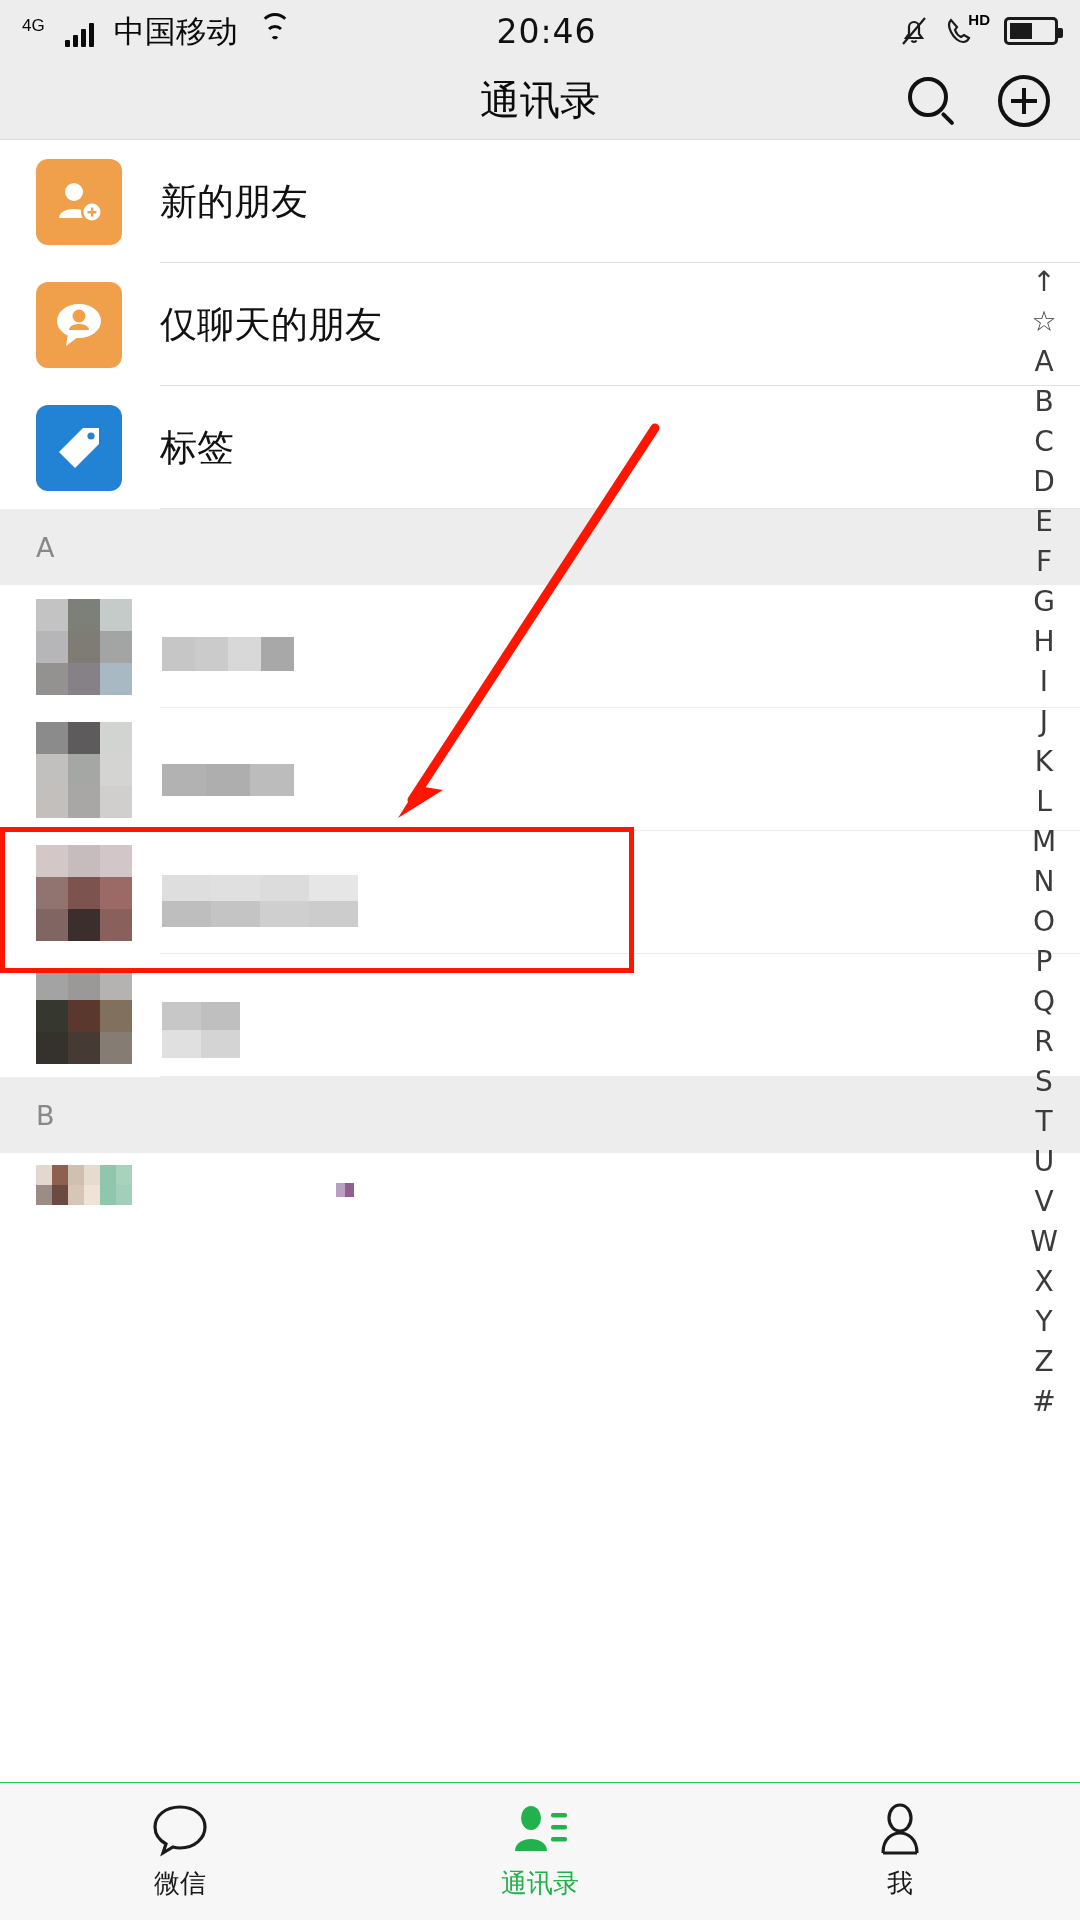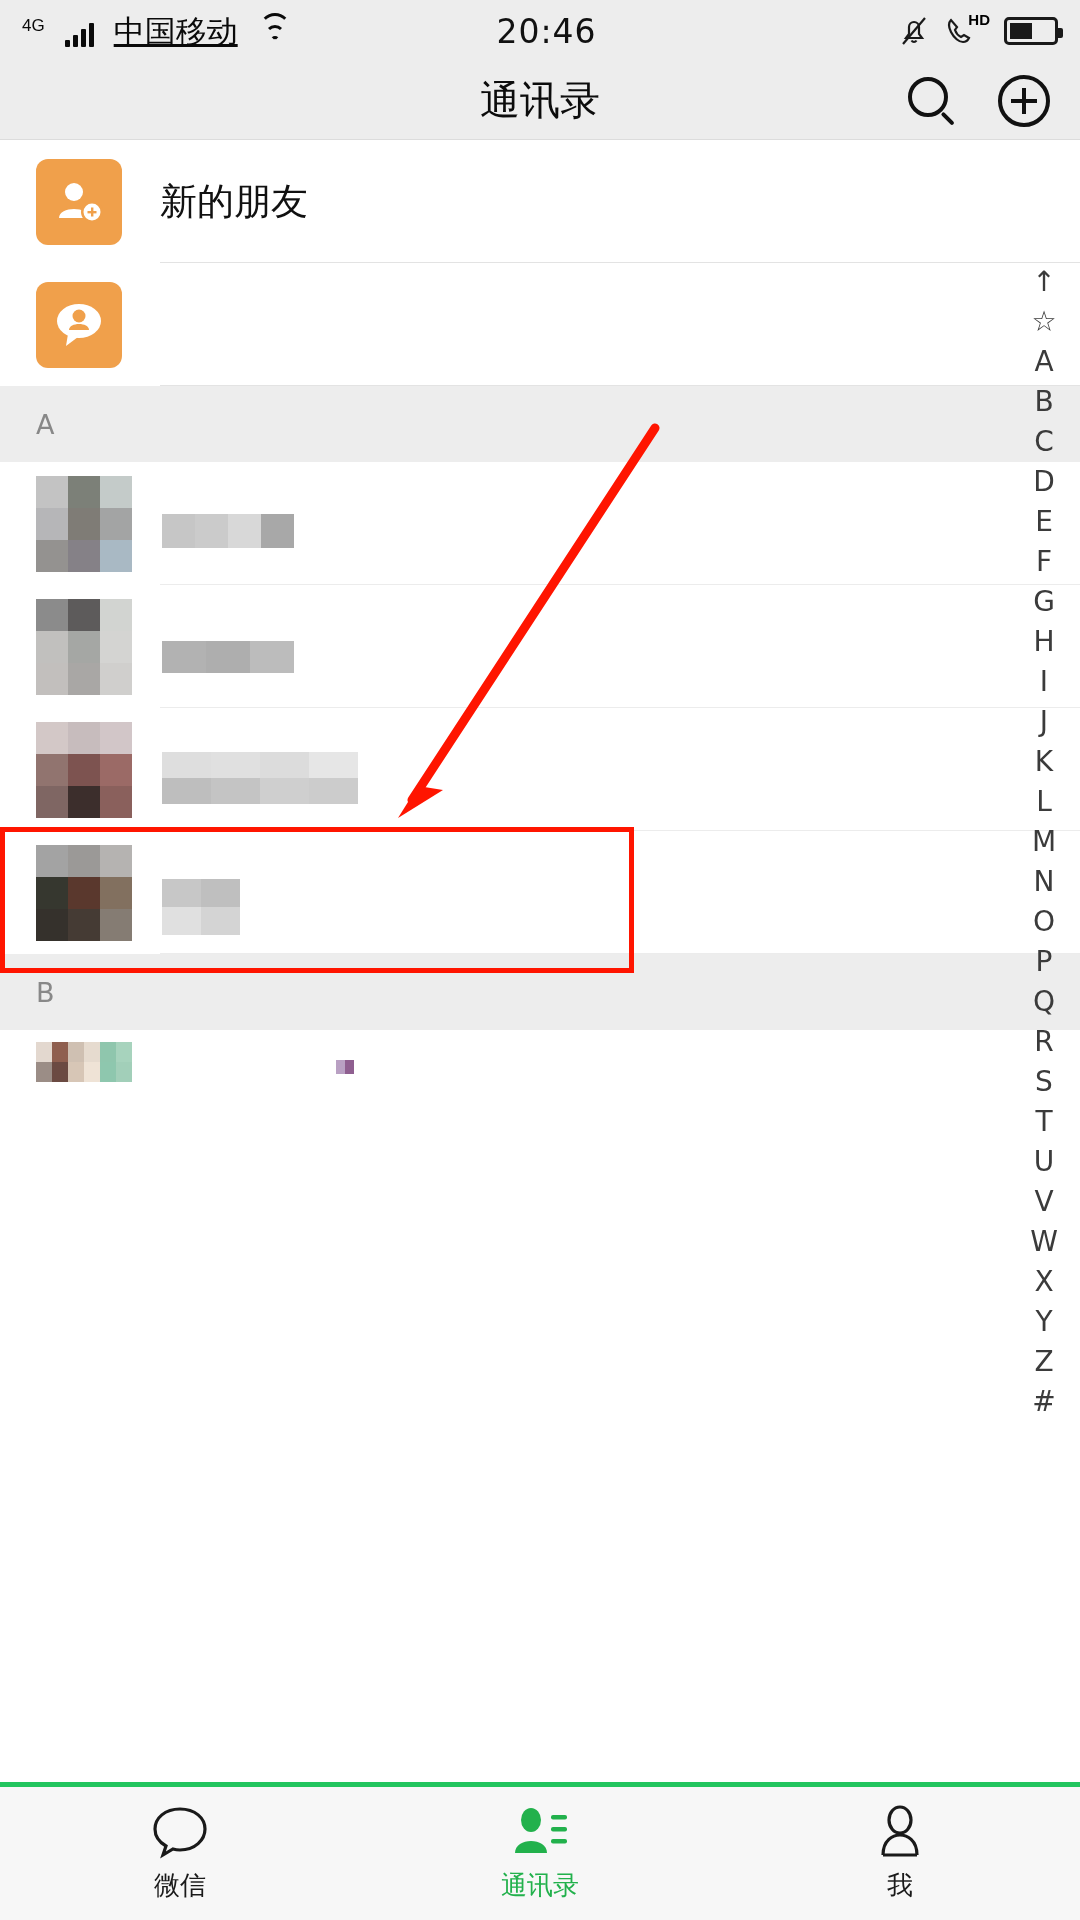--- a/index.html
+++ b/index.html
@@ -17,21 +17,21 @@
   }
   .sb-left{ display:flex; align-items:flex-end; gap:20px; }
   .sb-4g{ font-size:17px; line-height:1; color:#0a0a0a; transform:translateY(-13px); }
   .bars{ display:flex; align-items:flex-end; gap:3px; height:26px; }
   .bars i{ display:block; width:5px; background:#0a0a0a; border-radius:1px; }
   .bars i:nth-child(1){height:7px}
   .bars i:nth-child(2){height:12px}
   .bars i:nth-child(3){height:18px}
   .bars i:nth-child(4){height:24px}
   .carrier{ font-size:31px; color:#0a0a0a; letter-spacing:0px; line-height:1;
-            font-family:"DejaVu Sans",sans-serif;text-decoration:underline; }
+            font-family:"DejaVu Sans",sans-serif; }
   .wifi{ width:34px; height:26px; position:relative; }
   .wifi span{ position:absolute; left:50%; bottom:2px; transform:translateX(-50%);
               border:3px solid #0a0a0a; border-bottom-color:transparent;
               border-left-color:transparent; border-right-color:transparent;
               border-radius:50%; }
   .wifi span:nth-child(1){ width:32px; height:32px; }
   .wifi span:nth-child(2){ width:20px; height:20px; }
   .wifi span:nth-child(3){ width:9px;  height:9px; }
   .sb-time{
     position:absolute; left:0; right:0; text-align:center;
@@ -95,21 +95,21 @@
     position:absolute; right:10px; top:262px; width:52px;
     display:flex; flex-direction:column; align-items:center;
     font-size:28px; color:#3b3b3b; font-family:"DejaVu Sans",sans-serif;
     line-height:1;
   }
   .indexbar span{ height:40px; display:flex; align-items:center; justify-content:center; }
 
   
   .tabbar{
     position:absolute; left:0; bottom:0; width:1080px; height:138px;
-    background:#f7f7f7; border-top:5px solid #22c55e;
+    background:#f7f7f7; border-top:1px solid #22c55e;
     display:flex; align-items:center;
   }
   .tab{ flex:1; display:flex; flex-direction:column; align-items:center; gap:9px; }
   .tab .tl{ font-size:26px; color:#1a1a1a; font-family:"DejaVu Sans",sans-serif; }
   .tab.active .tl{ color:#22b14c; }
   .tab .ico{ width:58px; height:54px; position:relative; }
 
   
   .redbox{ position:absolute; border:5px solid #ff1500; pointer-events:none; }
   .arrow-svg{ position:absolute; left:0; top:0; width:1080px; height:1920px;
@@ -187,24 +187,35 @@
 
     <div class="entry">
       <span class="tile" style="background:#f0a04b">
         <svg width="62" height="62" viewBox="0 0 62 62">
             <ellipse cx="31" cy="27" rx="22" ry="17" fill="#fff"></ellipse>
             <path d="M20 40 L18 52 L30 43 Z" fill="#fff"></path>
             <circle cx="31" cy="22" r="6.5" fill="#f0a04b"></circle>
             <path d="M21 36 C21 28 41 28 41 36 Z" fill="#f0a04b"></path>
           </svg>
       </span>
-      <span class="sep"></span>
-    </div>
-
-
+      <span class="entry-label">仅聊天的朋友</span>
+      <span class="sep"></span>
+    </div>
+
+
+    <div class="entry">
+      <span class="tile" style="background:#2283d5">
+        <svg width="60" height="60" viewBox="0 0 60 60">
+            <path d="M34 10 L50 10 L50 26 L26 50 L10 34 Z" fill="#fff"></path>
+            <circle cx="42" cy="18" r="3.6" fill="#2283d5"></circle>
+          </svg>
+      </span>
+      <span class="entry-label">标签</span>
+      <span class="sep"></span>
+    </div>
 
 
     <div class="sec-header">A</div>
 
     <div class="contact">
       <div class="mosaic" style="left:36px;top:14px;width:96px;height:96px;grid-template-columns:repeat(3,1fr);grid-template-rows:repeat(3,1fr);">
         <div style="background:#c3c3c3"></div>
           <div style="background:#7c8078"></div>
           <div style="background:#c4cbc9"></div>
         <div style="background:#b6b6b8"></div>

